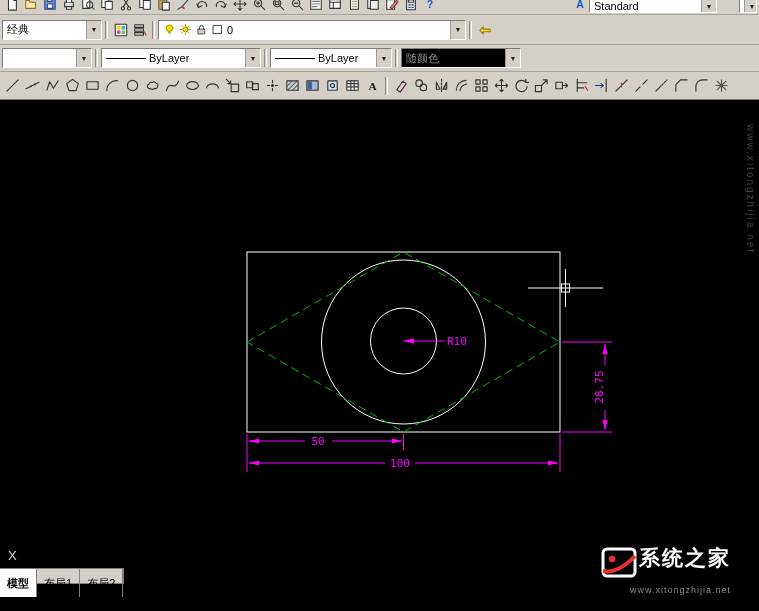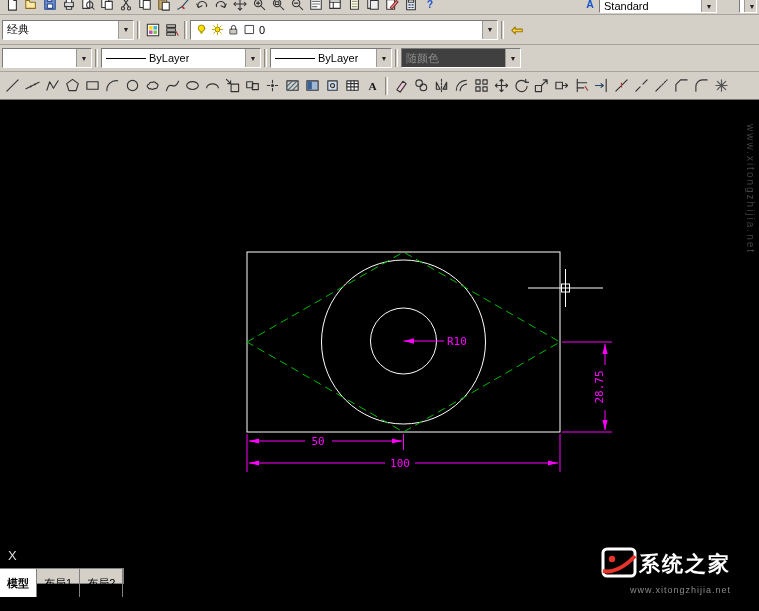--- a/index.html
+++ b/index.html
@@ -49,21 +49,21 @@
 
   #ucs-x{position:absolute;left:8px;top:448px;color:#ddd;font-size:13px}
 
   #tabbar{position:absolute;left:0;top:468px;height:16px;display:flex;background:#d4d0c8;
           border:1px solid #808080;border-left:none}
   .tab{padding:14px 7px;border-right:1px solid #808080;color:#000;font-size:11px;
        display:flex;align-items:center;white-space:nowrap;cursor:default}
   .tab.active{background:#fff;font-weight:bold}
 
   #watermark{position:absolute;right:28px;top:444px;display:flex;flex-direction:column;align-items:flex-end}
-  .wm-row{display:flex;align-items:center;}
+  .wm-row{display:flex;}
   #wm-logo{width:40px;height:40px}
   #wm-name{color:#fff;font-size:21px;font-weight:bold;letter-spacing:2px}
   #wm-url{color:#8a8a8a;font-size:9px;margin-top:1px;letter-spacing:1px}
 
   #side-wm{position:absolute;right:3px;top:24px;writing-mode:vertical-rl;
            color:#777;opacity:.55;font-size:10px;letter-spacing:2px}
 </style>
 </head>
 <body>
 
@@ -211,33 +211,33 @@
           <text x="8" y="13" text-anchor="middle" style="fill:#2255cc;font:bold 12px sans-serif">?</text>
         </svg>
       </span>
     </span>
   <span class="flex-sp"></span>
   <span class="tbtn">
     <svg class="ticon" viewBox="0 0 16 16">
         <text x="8" y="13" text-anchor="middle" style="fill:#1a55cc;font:bold 12px sans-serif">A</text>
       </svg>
   </span>
-  <div class="combo" style="width:118px;height:14px">
+  <div class="combo" style="width:128px;height:14px">
     <span class="val">Standard</span>
     <span class="arrow">▼</span>
   </div>
   <span style="width:22px"></span>
   <div class="combo" style="width:18px;height:14px">
     <span class="arrow">▼</span>
   </div>
   <span style="width:2px"></span>
 </div>
 
 <div class="tb-row" id="row2">
-  <div class="combo" style="width:132px">
+  <div class="combo" style="width:100px">
     <span class="val">经典</span>
     <span class="arrow">▼</span>
   </div>
   <span class="vsep"></span>
   <span class="tbtn">
     <svg class="ticon" viewBox="0 0 16 16">
         <rect x="1.5" y="1.5" width="13" height="13" style="fill:#fff;stroke:#333"></rect>
         <rect x="3.5" y="3.5" width="4" height="4" style="fill:#ffd400;stroke:none"></rect>
         <rect x="8.5" y="3.5" width="4" height="4" style="fill:#37b6ce;stroke:none"></rect>
         <rect x="3.5" y="8.5" width="4" height="4" style="fill:#c94fb2;stroke:none"></rect>
@@ -291,21 +291,21 @@
     <span class="val">ByLayer</span>
     <span class="arrow">▼</span>
   </div>
   <span class="vsep"></span>
   <div class="combo" style="width:122px">
     <span class="line-preview"></span>
     <span class="val">ByLayer</span>
     <span class="arrow">▼</span>
   </div>
   <span class="vsep"></span>
-  <div class="combo" style="width:120px;color:#8a8a8a;background:#404040">
+  <div class="combo" style="width:120px;color:#8a8a8a;background:#000000">
     <span class="val">随颜色</span>
     <span class="arrow">▼</span>
   </div>
 </div>
 
 <div class="tb-row" id="row4">
   <span id="draw-tools" style="display:flex">
       <span class="tbtn">
         <svg class="ticon" viewBox="0 0 16 16">
           <path d="M2 14L14 2"></path>

